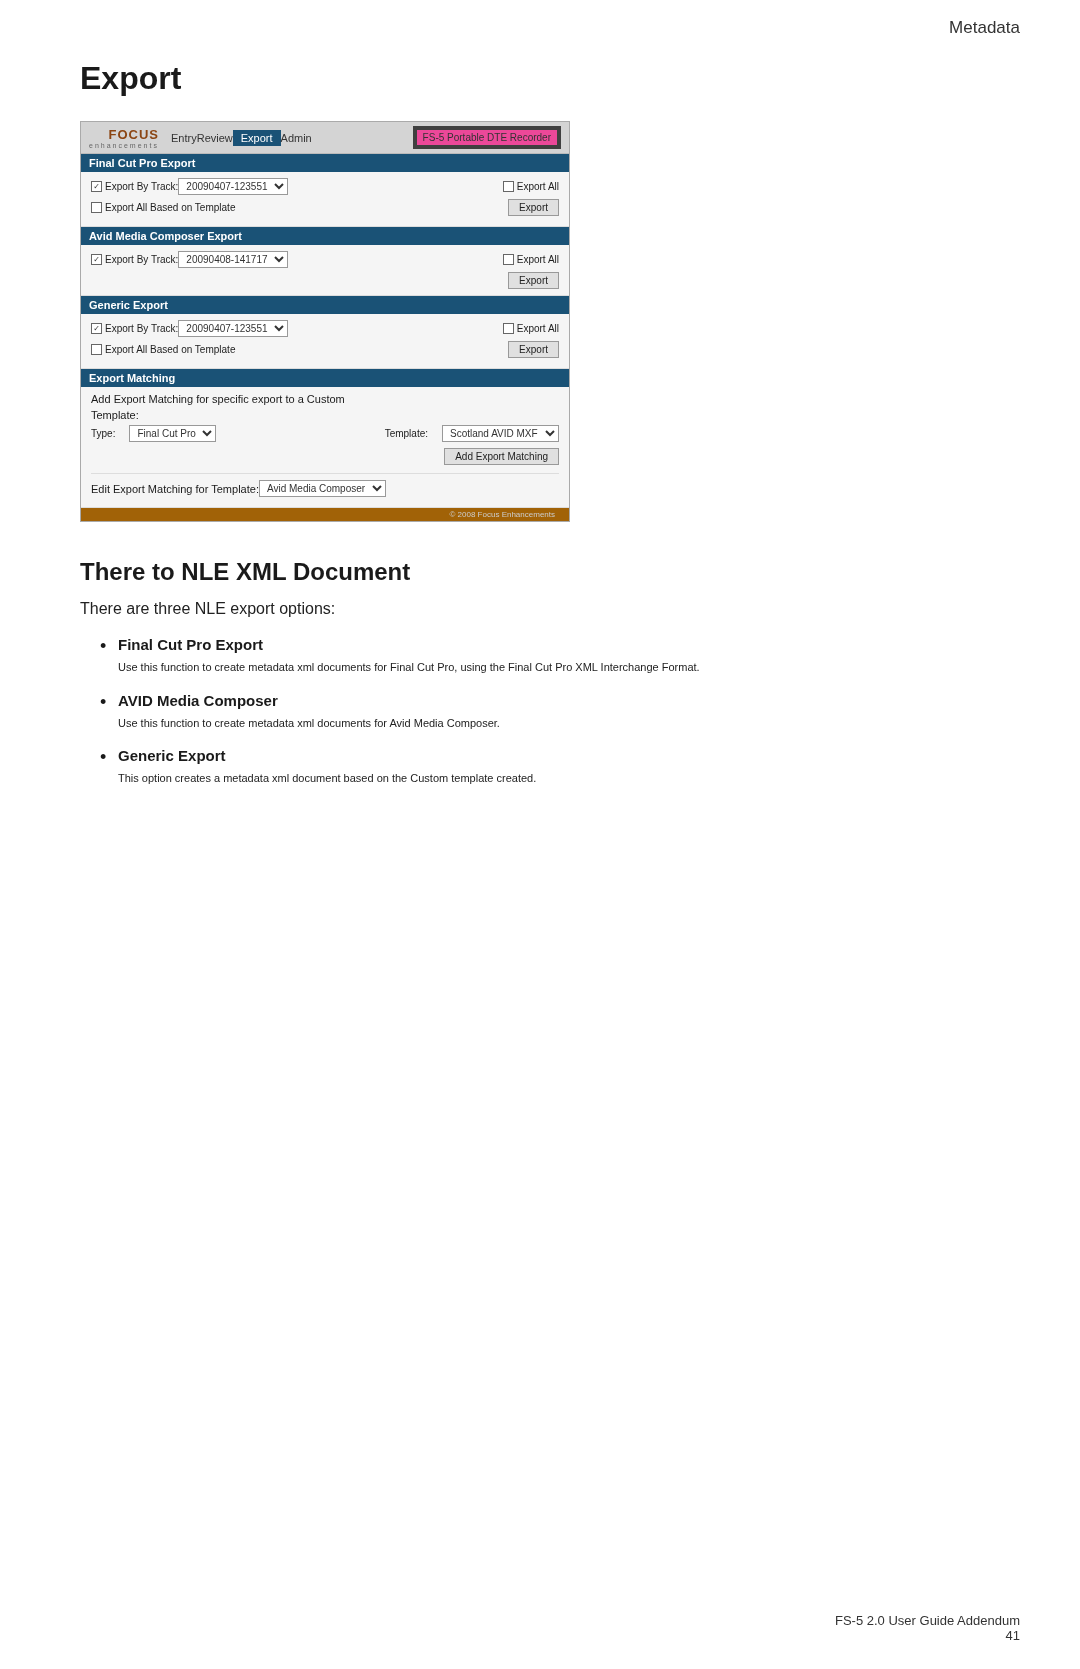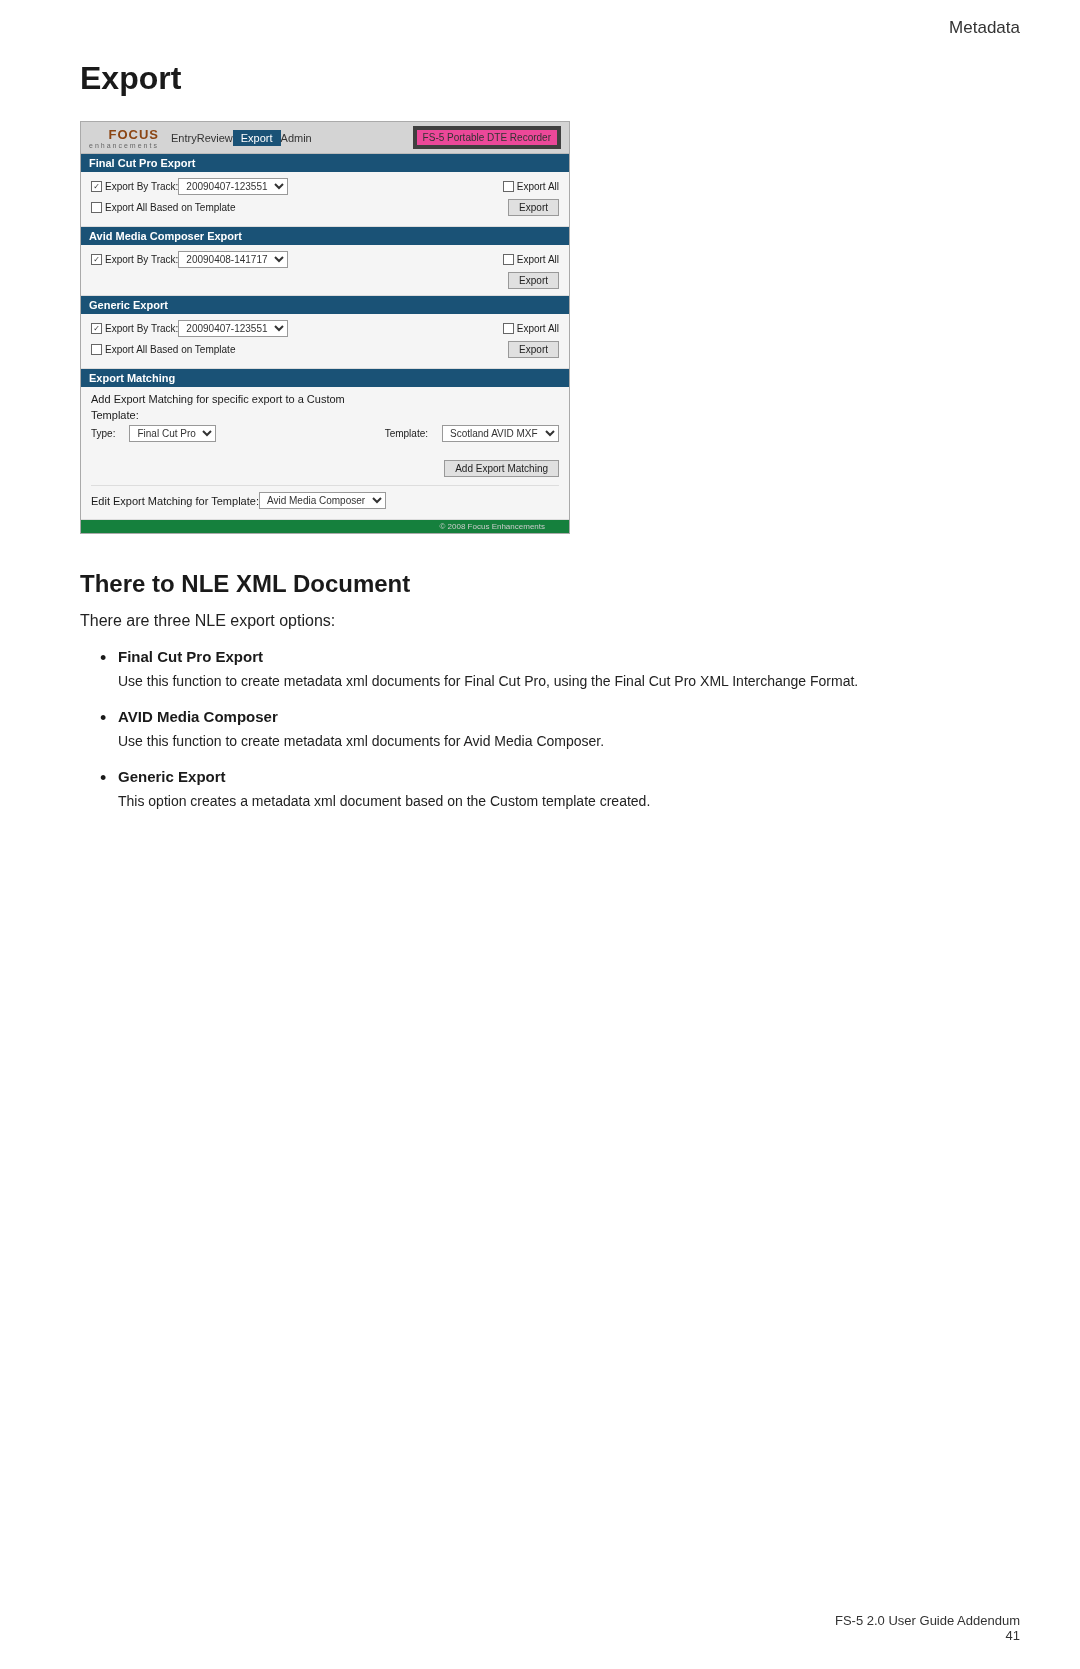--- a/index.html
+++ b/index.html
@@ -188,25 +188,25 @@
       font-size: 10px;
       margin-top: 3px;
       flex-wrap: wrap;
     }
 
     .spacer {
       flex: 1;
     }
 
     .screen-footer {
-      background: #15803d;
+      background: #a16207;
       color: #ccc;
       font-size: 8px;
       text-align: right;
-      padding: 2px 24px;
+      padding: 2px 14px;
     }
 
     
     .section-title {
       font-size: 24px;
       font-weight: bold;
       color: #1a1a1a;
       margin-bottom: 14px;
       font-family: Arial, sans-serif;
     }
@@ -241,21 +241,21 @@
     }
 
     .bullet-title {
       font-weight: bold;
       display: block;
       margin-bottom: 6px;
     }
 
     .bullet-desc {
       display: block;
-      font-size: 14px;
+      font-size: 11px;
       line-height: 1.5;
       color: #222;
     }
   </style>
 </head>
 <body>
 
 <div class="page-header">Metadata</div>
 
 <div class="main-content">
@@ -365,21 +365,21 @@
           <span>Type:</span>
           <select class="select-box">
             <option>Final Cut Pro</option>
           </select>
           <span class="spacer"></span>
           <span>Template:</span>
           <select class="select-box">
             <option>Scotland AVID MXF</option>
           </select>
         </div>
-        <div class="export-btn-row" style="margin-top:18px;">
+        <div class="export-btn-row" style="margin-top:6px;">
           <button class="btn-small">Add Export Matching</button>
         </div>
         <div style="height:8px;"></div>
         <div class="row" style="border-top:1px solid #ddd; padding-top:6px;">
           <span>Edit Export Matching for Template:</span>
           <select class="select-box">
             <option>Avid Media Composer</option>
           </select>
         </div>
       </div>

